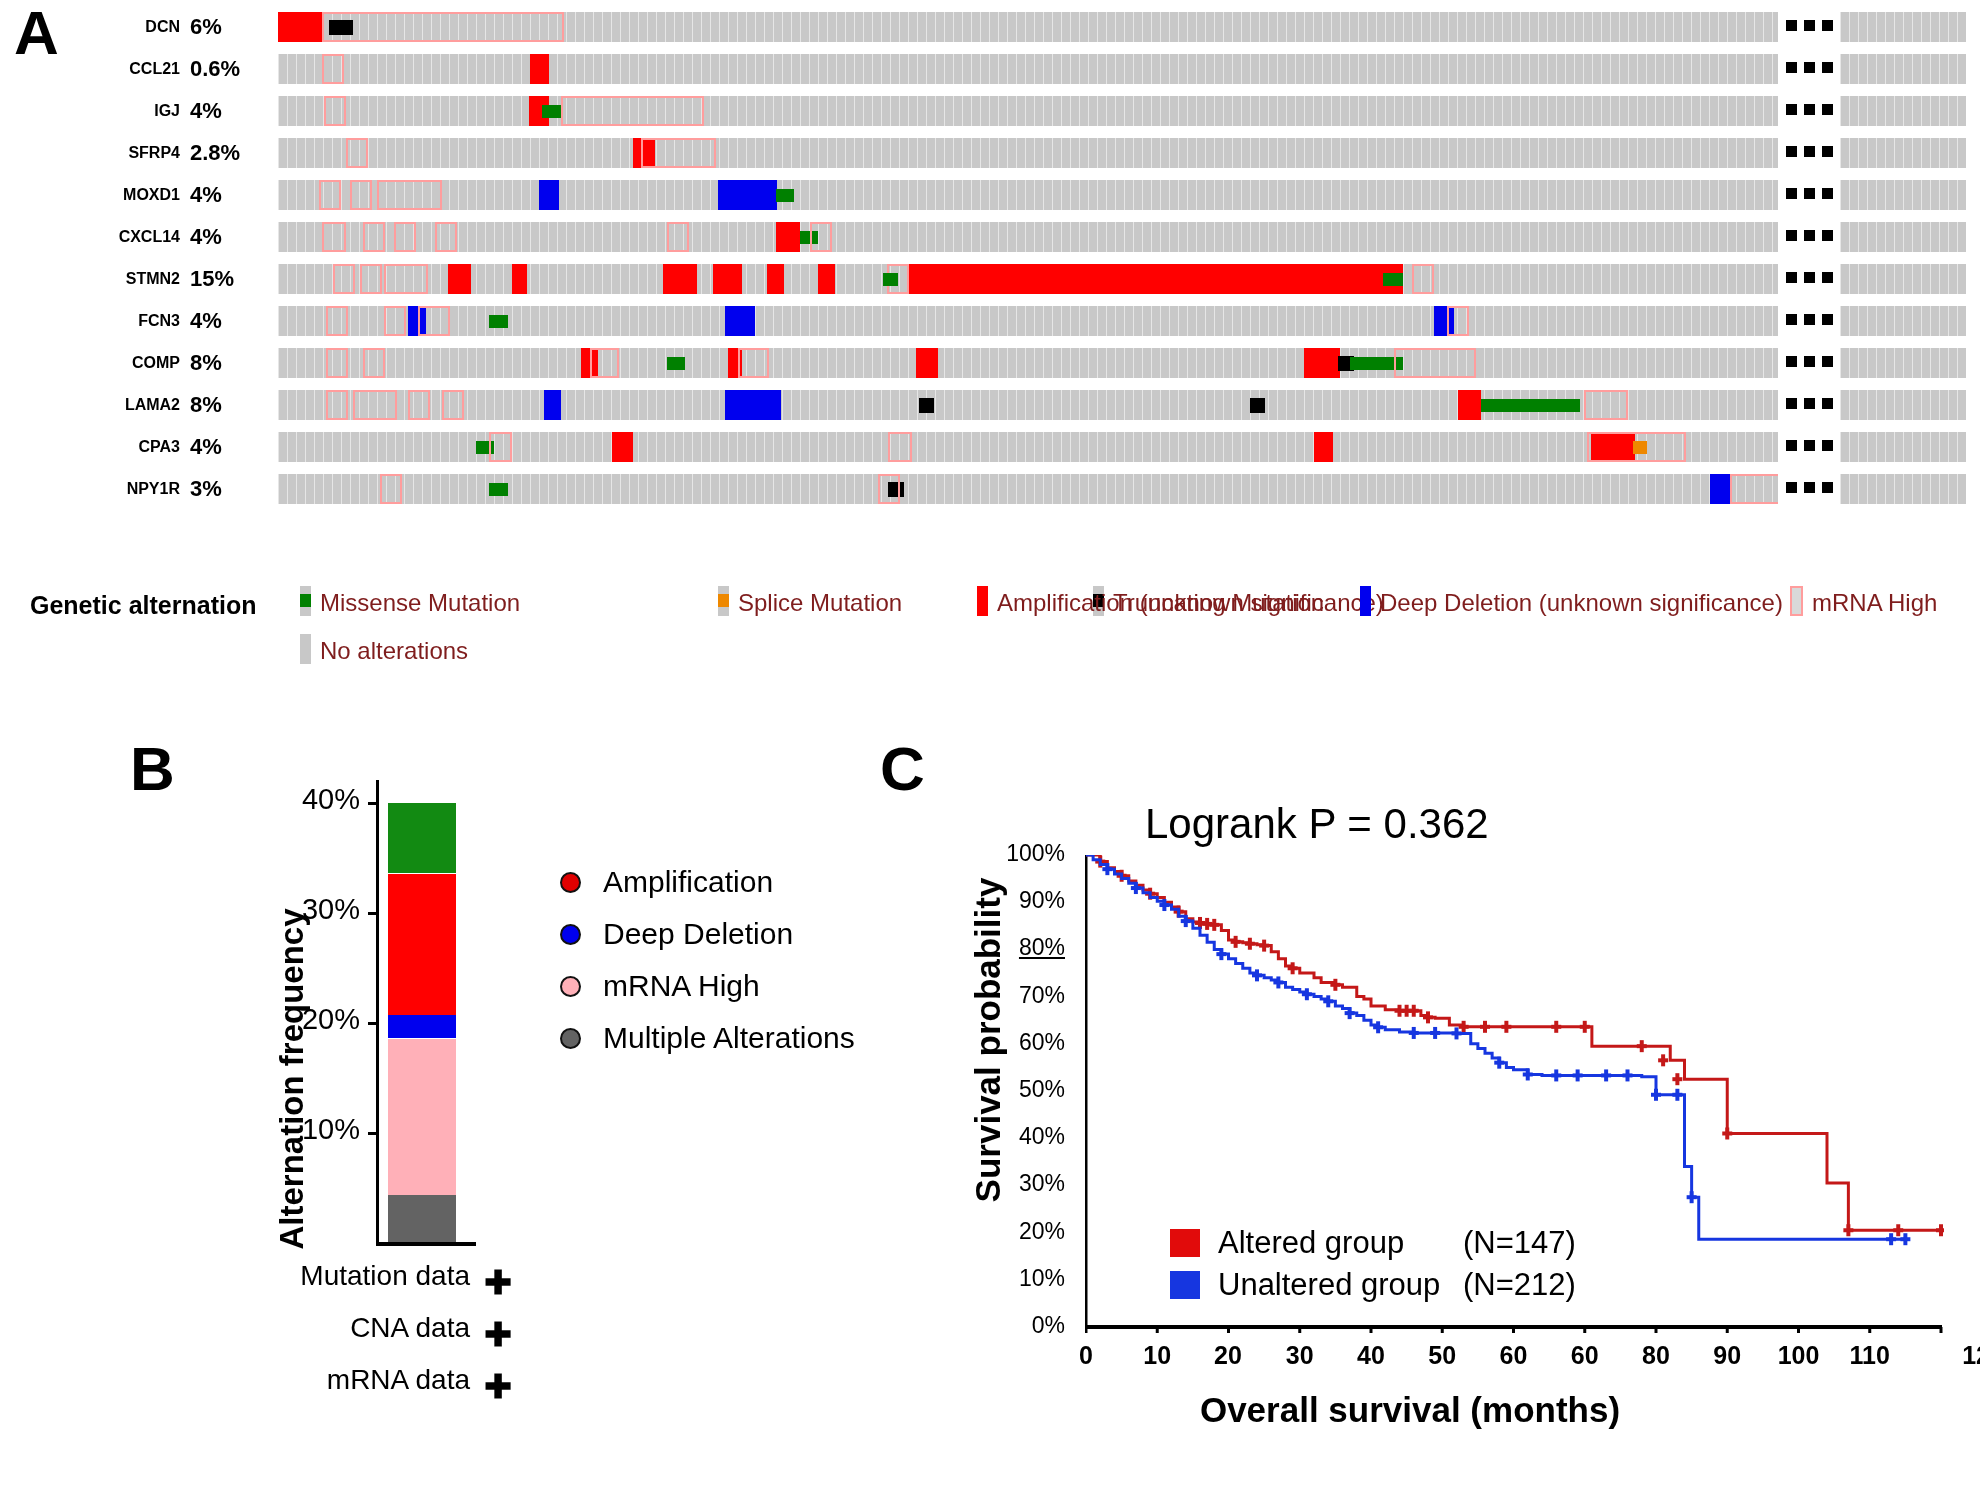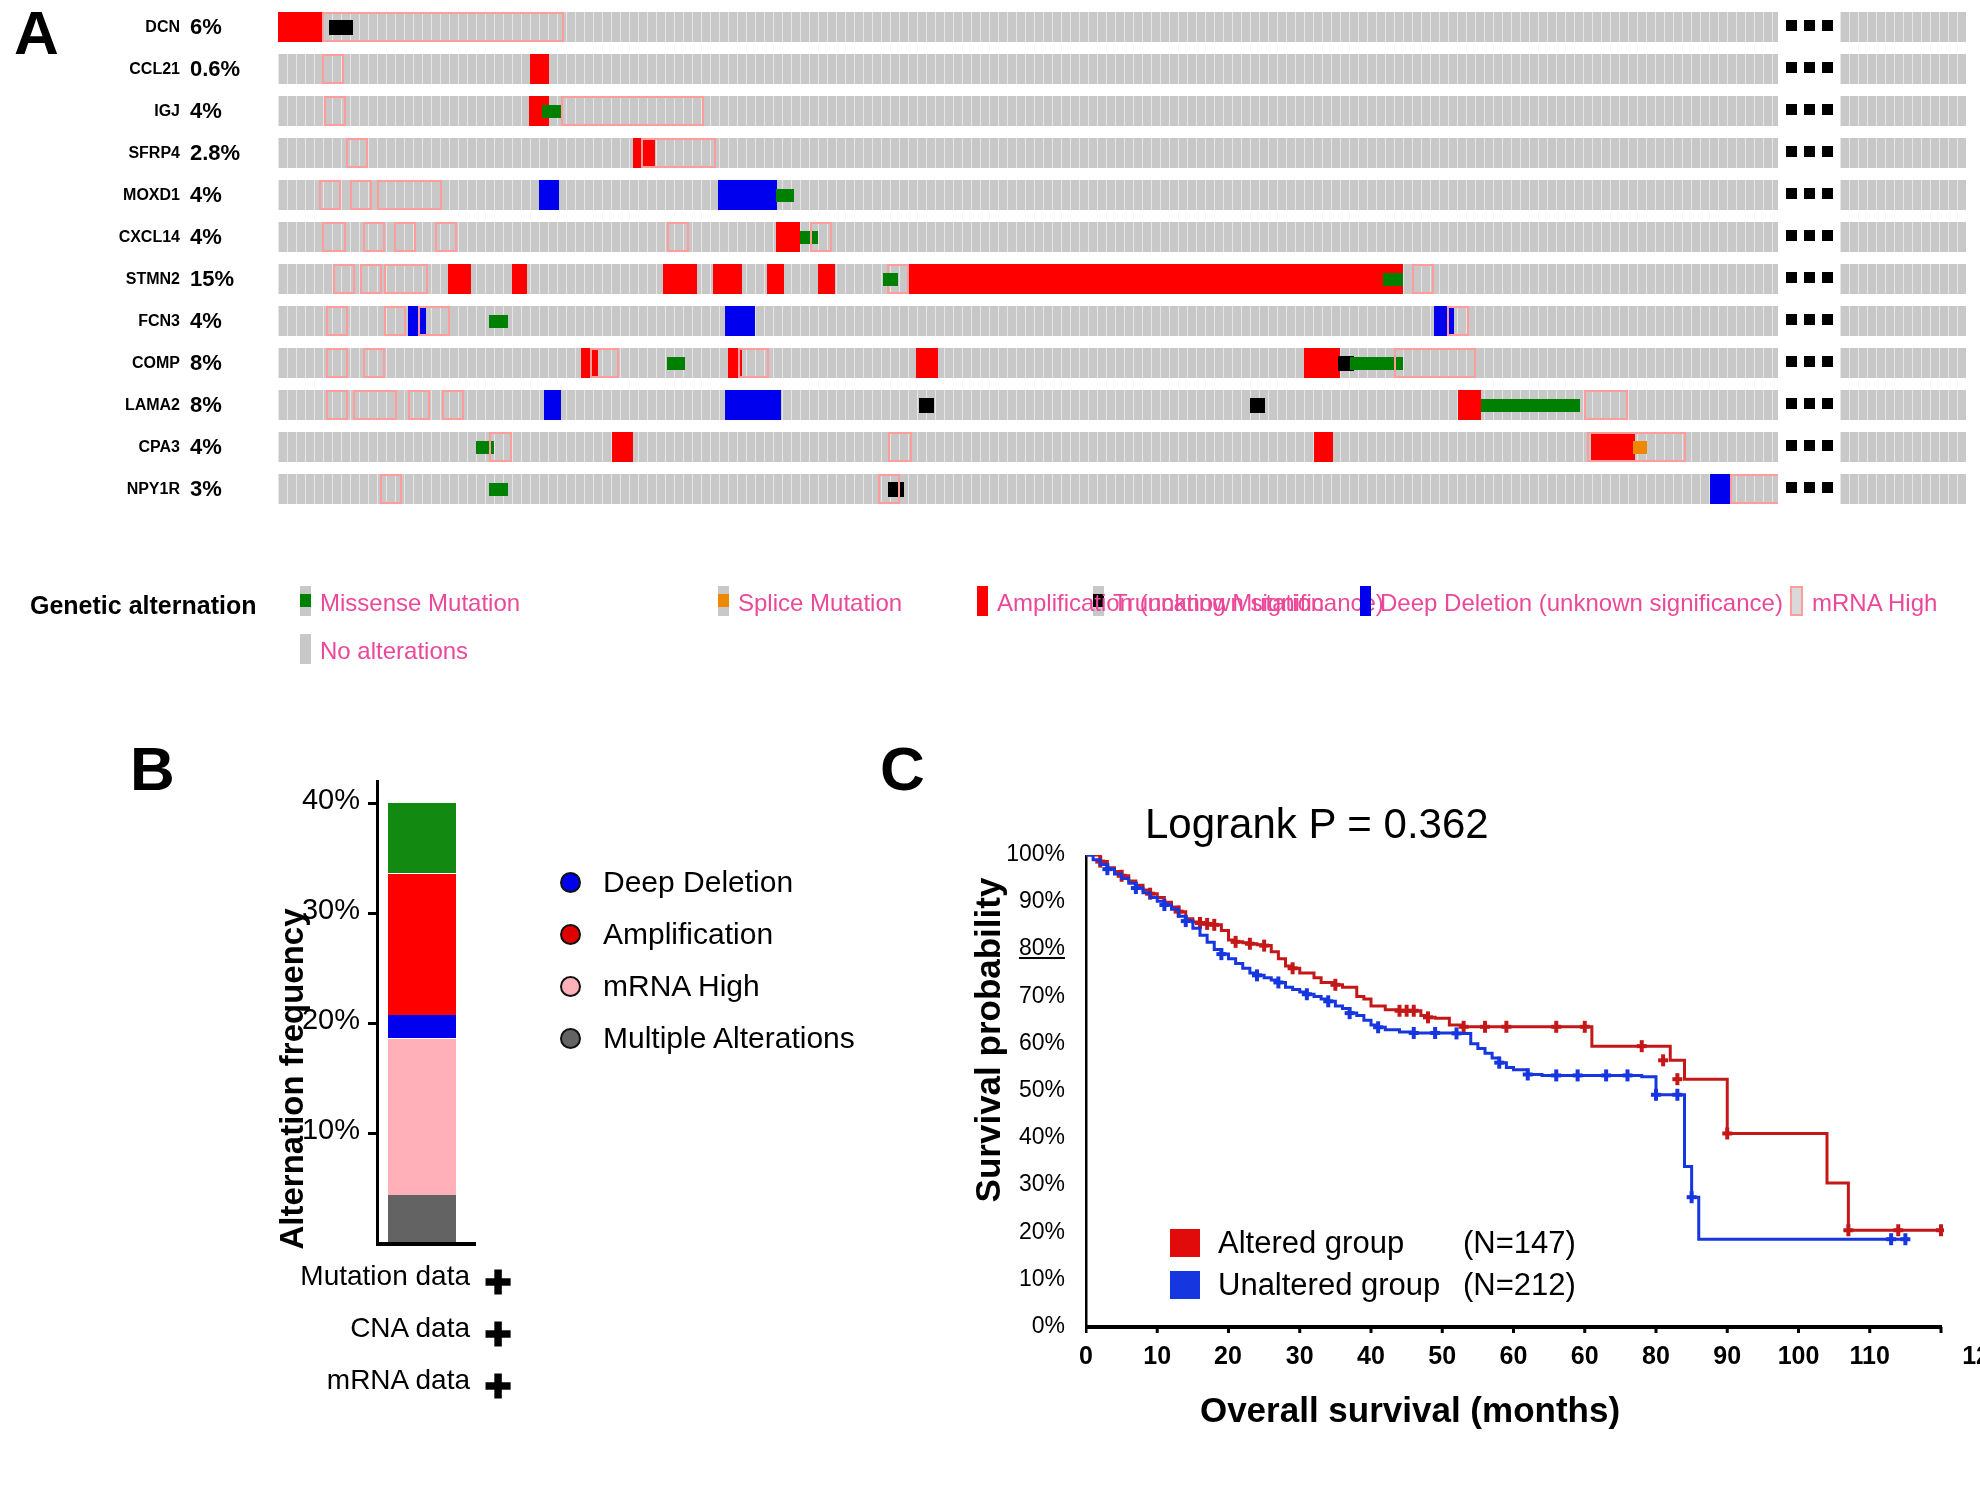--- a/index.html
+++ b/index.html
@@ -84,21 +84,21 @@
   .swatch.mis::after, .swatch.splice::after, .swatch.trunc::after {
     content:""; position:absolute; left:0; width:11px; height:13px; top:8px;
   }
   .swatch.mis::after   { background:#008000; }
   .swatch.splice::after{ background:#ee8800; }
   .swatch.trunc::after { background:#000000; }
   .swatch.amp  { background:#ff0000; }
   .swatch.del  { background:#0000ee; }
   .swatch.mrna { background:#d9d9d9; border:2.5px solid #ff9d9d; width:13px; }
   .swatch.none { background:#c8c8c8; }
-  .legA-label { font-size:24px; color:#ec4899; vertical-align:middle; }
+  .legA-label { font-size:24px; color:#7f1d1d; vertical-align:middle; }
 
   
   #panelB { position:absolute; left:130px; top:760px; width:700px; height:725px; }
   #barYlabel {
     position:absolute; left:-38px; top:300px;
     transform:rotate(-90deg); transform-origin:center center;
     font-size:33px; font-weight:bold; color:#000; white-space:nowrap;
     width:400px; text-align:center;
   }
   #barAxis {
@@ -495,22 +495,22 @@
     </div>
   <div id="barStack">
       <div class="bar-seg multiple" style="height: 47.3px; top: 414.7px;"></div>
       <div class="bar-seg mrnahigh" style="height: 156.2px; top: 258.5px;"></div>
       <div class="bar-seg deletion" style="height: 23.1px; top: 235.4px;"></div>
       <div class="bar-seg amplification" style="height: 141.9px; top: 93.5px;"></div>
       <div class="bar-seg mutation" style="height: 70.4px; top: 23.1px;"></div>
     </div>
 
   <div id="barLegend">
+      <div class="barleg-row"><span class="dot amplification"></span><span class="barleg-label">Amplification</span></div>
       <div class="barleg-row"><span class="dot deletion"></span><span class="barleg-label">Deep Deletion</span></div>
-      <div class="barleg-row"><span class="dot amplification"></span><span class="barleg-label">Amplification</span></div>
       <div class="barleg-row"><span class="dot mrnahigh"></span><span class="barleg-label">mRNA High</span></div>
       <div class="barleg-row"><span class="dot multiple"></span><span class="barleg-label">Multiple Alterations</span></div>
     </div>
   <div id="barFooter">
       <div class="bfoot-row"><span class="bfoot-label">Mutation data</span><span class="bfoot-plus">✚</span></div>
       <div class="bfoot-row"><span class="bfoot-label">CNA data</span><span class="bfoot-plus">✚</span></div>
       <div class="bfoot-row"><span class="bfoot-label">mRNA data</span><span class="bfoot-plus">✚</span></div>
     </div>
 </div>
 

